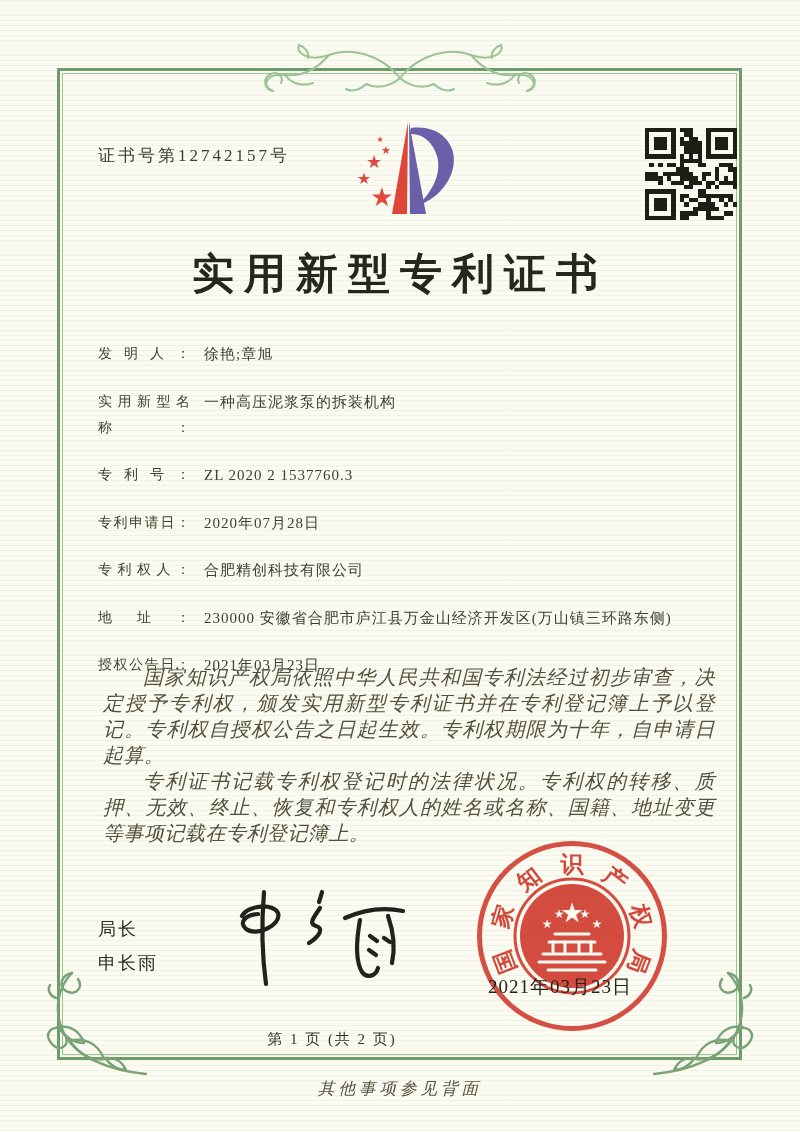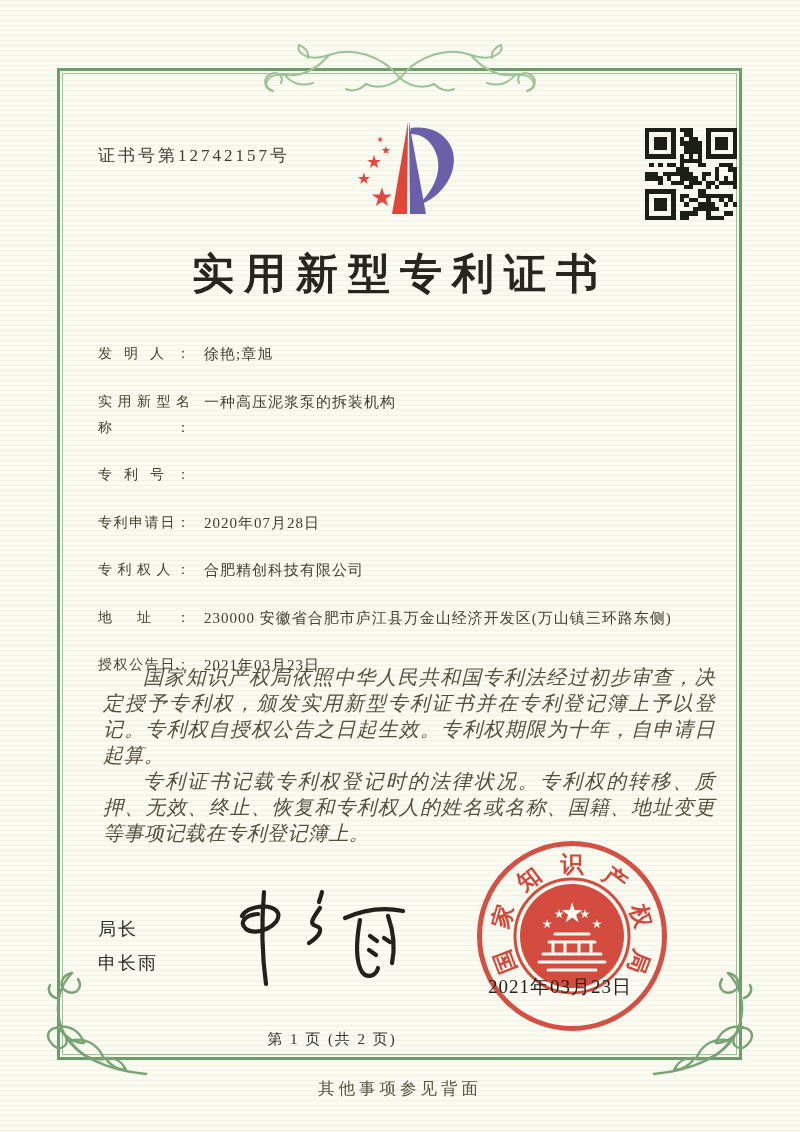--- a/index.html
+++ b/index.html
@@ -93,21 +93,21 @@
     position:absolute;left:488px;top:974px;width:180px;
     font-size:19px;color:#24221c;letter-spacing:1px;
   }
   
   .page-num{
     position:absolute;left:0;top:1030px;width:664px;text-align:center;
     font-size:15px;color:#34342c;letter-spacing:2px;
   }
   .back-note{
     position:absolute;left:0;top:1078px;width:800px;text-align:center;
-    font-size:16.5px;color:#55503d;letter-spacing:4px;
+    font-size:16.5px;color:#55503d;letter-spacing:4px;font-style:italic;
   }
 </style>
 </head>
 <body>
 
 <div class="page">
 
   <div class="frame">
     <div class="frame-inner"></div>
   </div>
@@ -411,20 +411,21 @@
     <div class="field-row">
         <span class="field-label">发明人：</span>
         <span class="field-value">徐艳;章旭</span>
       </div>
       <div class="field-row">
         <span class="field-label">实用新型名称：</span>
         <span class="field-value">一种高压泥浆泵的拆装机构</span>
       </div>
       <div class="field-row">
         <span class="field-label">专利号：</span>
+        <span class="field-value">ZL 2020 2 1537760.3</span>
       </div>
       <div class="field-row">
         <span class="field-label">专利申请日：</span>
         <span class="field-value">2020年07月28日</span>
       </div>
       <div class="field-row">
         <span class="field-label">专利权人：</span>
         <span class="field-value">合肥精创科技有限公司</span>
       </div>
       <div class="field-row">

